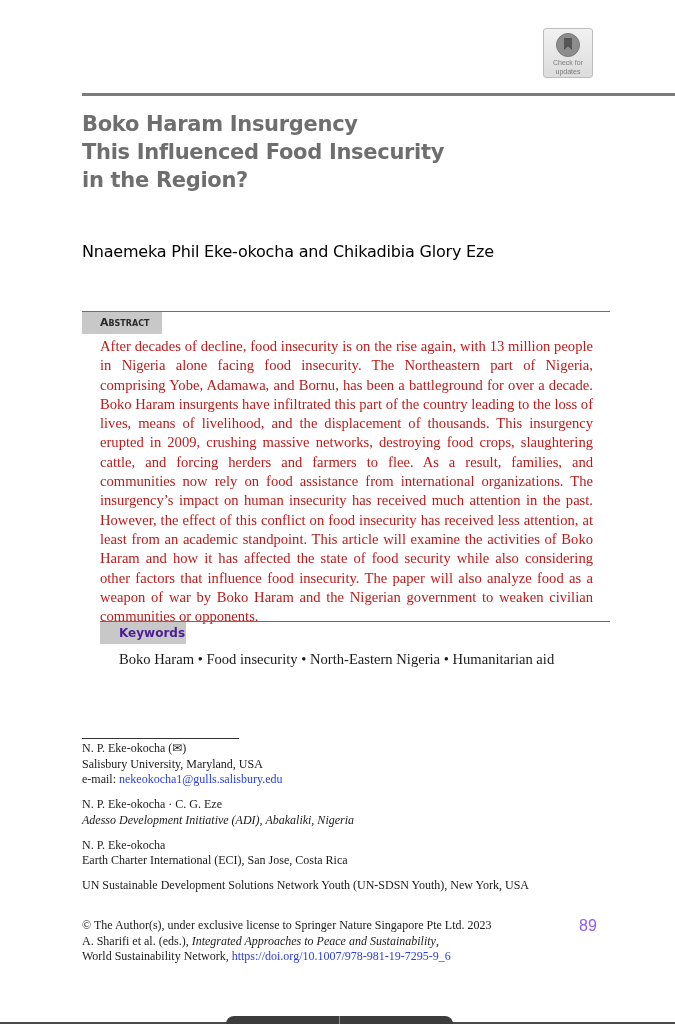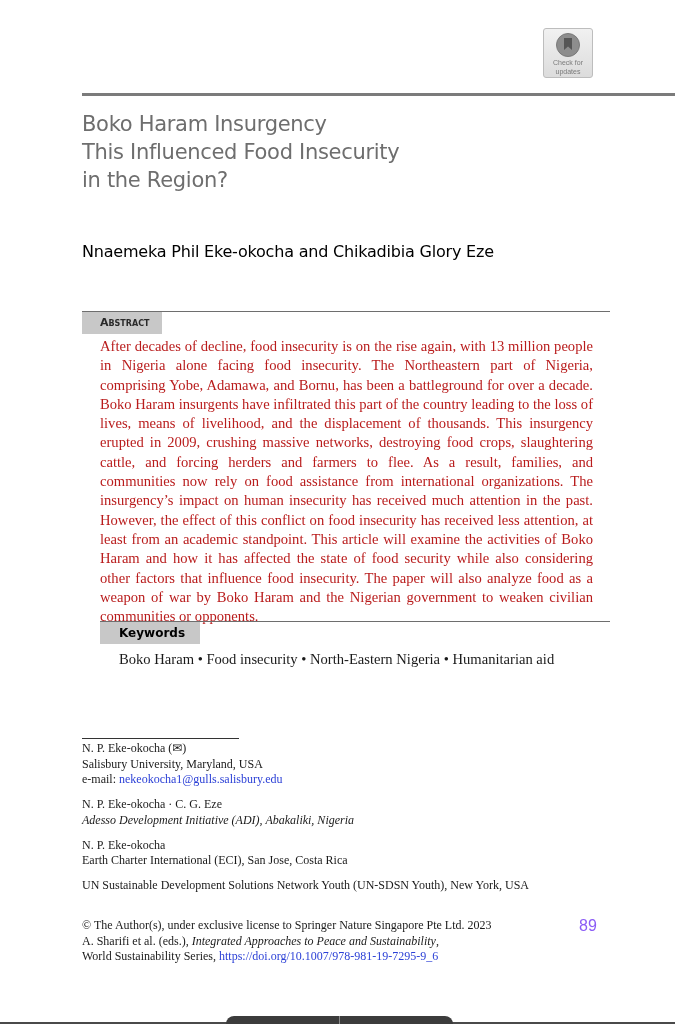--- a/index.html
+++ b/index.html
@@ -19,43 +19,43 @@
     .badge .circle::after {
       content: ""; position: absolute; left: 7px; top: 4px; width: 8px; height: 12px; background: #555;
       clip-path: polygon(0 0, 100% 0, 100% 100%, 50% 70%, 0 100%);
     }
     .badge .label {
       font-family: "Liberation Sans", sans-serif; font-size: 7px; line-height: 7px; color: #7a7a7a; margin-top: 2px;
     }
     .top-rule { position: absolute; left: 82px; right: 0; top: 93px; height: 3px; background: #7b7b7b; }
     .title {
       position: absolute; left: 82px; top: 110px; width: 520px;
-      font-family: "DejaVu Sans", sans-serif; font-weight: normal; font-size: 21px; line-height: 28px;
+      font-family: "DejaVu Sans", sans-serif; font-weight: bold; font-size: 21px; line-height: 28px;
       color: #6e6e6e; letter-spacing: -0.3px;
     }
     .title div { white-space: nowrap; }
     .authors {
       position: absolute; left: 82px; top: 242px;
       font-family: "DejaVu Sans", sans-serif; font-size: 16px; color: #000000; letter-spacing: -0.2px;
     }
     .abstract-rule { position: absolute; left: 82px; width: 528px; top: 311px; height: 1px; background: #6e6e6e; }
     .abstract-label {
       position: absolute; left: 82px; top: 312px; width: 80px; height: 22px; background: #c8c8c8;
       font-family: "DejaVu Sans", sans-serif; font-weight: bold; font-size: 11px; line-height: 22px;
       color: #2a2a2a; text-indent: 18px; font-variant: small-caps; letter-spacing: 0;
     }
     .abstract-body {
       position: absolute; left: 100px; top: 337px; width: 493px;
       font-size: 14.6px; line-height: 19.3px; text-align: justify; color: #b91c1c;
     }
     .kw-rule { position: absolute; left: 100px; width: 510px; top: 621px; height: 1px; background: #6e6e6e; }
     .kw-label {
-      position: absolute; left: 100px; top: 622px; width: 100px; height: 22px; background: #c8c8c8;
+      position: absolute; left: 100px; top: 622px; width: 86px; height: 22px; background: #c8c8c8;
       font-family: "DejaVu Sans", sans-serif; font-weight: bold; font-size: 12px; line-height: 22px;
-      color: #000000; text-indent: 19px;
+      color: #4c1d95; text-indent: 19px;
     }
     .kw-list { position: absolute; left: 119px; top: 651px; font-size: 14.6px; color: #1a1a1a; white-space: nowrap; }
     .fn-rule { position: absolute; left: 82px; width: 157px; top: 738px; height: 1px; background: #333; }
     .fn { position: absolute; left: 82px; font-size: 12px; line-height: 16px; color: #1a1a1a; white-space: nowrap; }
     .link { color: #2a3fd6; }
     .pageno { position: absolute; left: 579px; top: 917px; font-family: "Liberation Sans", sans-serif; font-size: 16px; color: #8b5cf6; text-align: center; }
     .bottom-line { position: absolute; left: 0; right: 0; bottom: 0; height: 2px; background: #4a4a4a; }
     .toolbar {
       position: absolute; left: 226px; width: 227px; bottom: 0; height: 8px; background: #3c3c3c;
       border-radius: 14px 14px 0 0; display: flex;
@@ -105,21 +105,21 @@
 <div class="fn" style="top:852px;">Earth Charter International (ECI), San Jose, Costa Rica</div>
 
 <div class="fn" style="top:877px;">UN Sustainable Development Solutions Network Youth (UN-SDSN Youth), New York, USA</div>
 
 <div class="fn" style="top:917px;">© The Author(s), under exclusive license to Springer Nature Singapore Pte Ltd. 2023</div>
 <div class="pageno">89</div>
 <div class="fn" style="top:933px;">
   <span>A. Sharifi et al. (eds.), </span><i>Integrated Approaches to Peace and Sustainability</i><span>,</span>
 </div>
 <div class="fn" style="top:948px;">
-  <span>World Sustainability Series, </span><span class="link">https://doi.org/10.1007/978-981-19-7295-9_6</span>
+  <span>World Sustainability Network, </span><span class="link">https://doi.org/10.1007/978-981-19-7295-9_6</span>
 </div>
 
 <div class="bottom-line"></div>
 <div class="toolbar">
   <div class="half"></div>
   <div class="sep"></div>
   <div class="half"></div>
 </div>
 
 </body></html>

